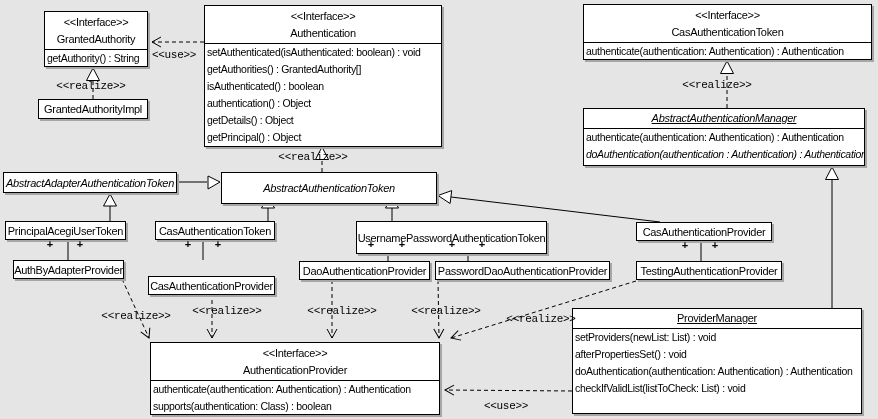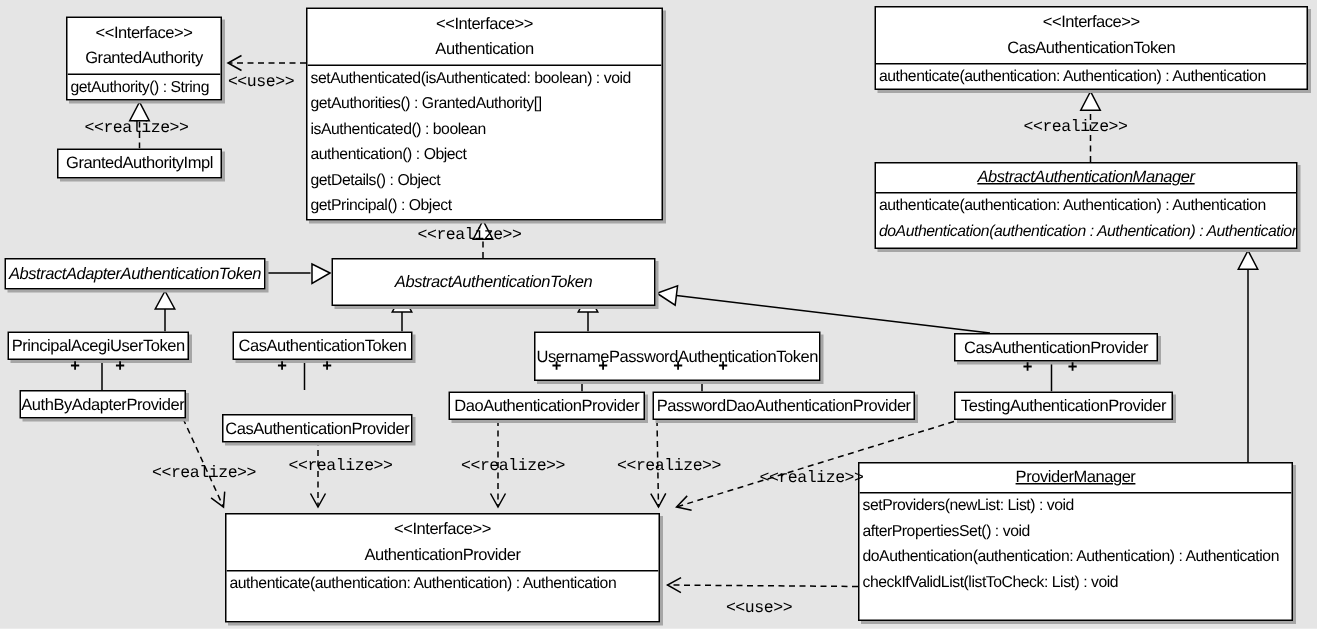--- a/index.html
+++ b/index.html
@@ -159,20 +159,21 @@
   <div class="box nbox" style="left:636px;top:261px;width:146px;height:19px">
     <span>TestingAuthenticationProvider</span>
   </div>
 
   <div class="box" style="left:150px;top:342px;width:290px;height:73px">
     <div class="hdr">
       <span class="st">&lt;&lt;Interface&gt;&gt;</span>
       <span class="nm">AuthenticationProvider</span>
     </div>
     <div class="m">authenticate(authentication: Authentication) : Authentication</div>
+    <div class="m">supports(authentication: Class) : boolean</div>
   </div>
 
   <div class="box" style="left:572px;top:308px;width:290px;height:106px">
     <div class="tc">ProviderManager</div>
     <div class="m">setProviders(newList: List) : void</div>
     <div class="m">afterPropertiesSet() : void</div>
     <div class="m">doAuthentication(authentication: Authentication) : Authentication</div>
     <div class="m">checkIfValidList(listToCheck: List) : void</div>
   </div>
 

